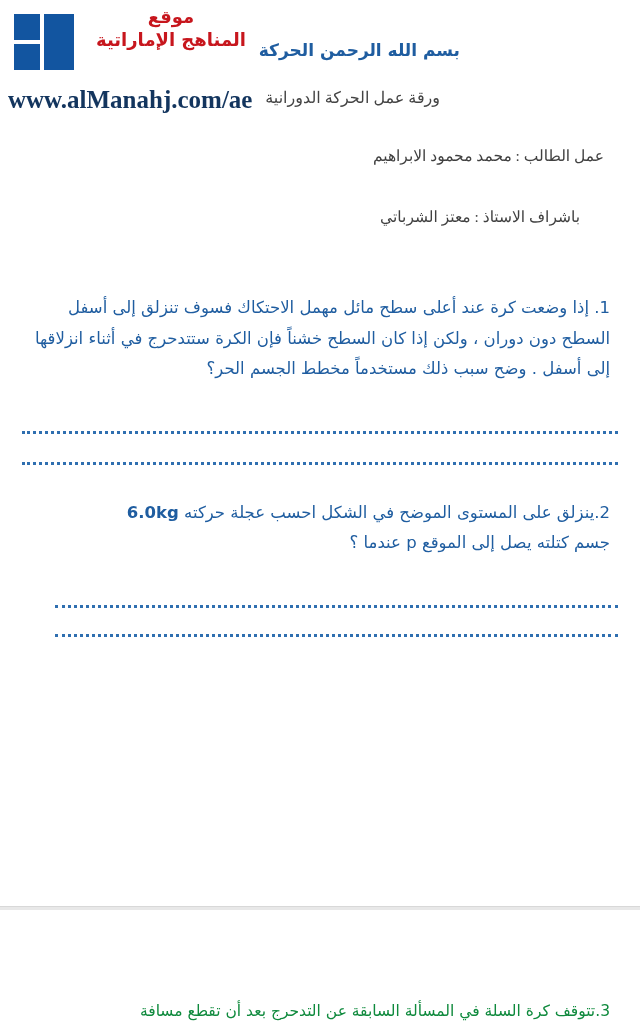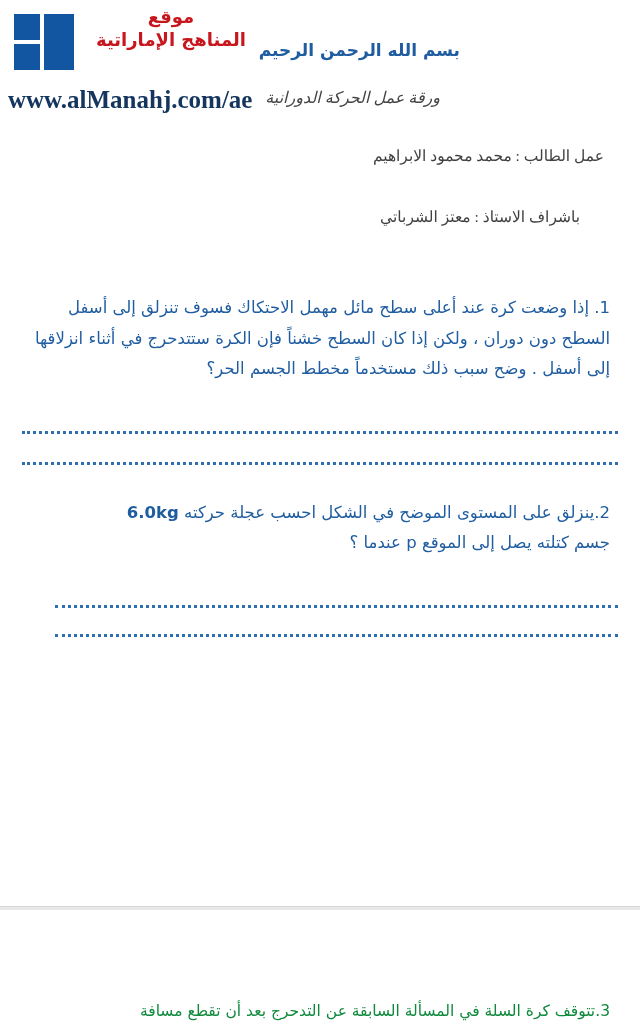--- a/index.html
+++ b/index.html
@@ -84,21 +84,20 @@
 
   .sheet-title {
     position: absolute;
     top: 88px;
     right: 200px;
     color: #444444;
     font-size: 16px;
     direction: rtl;
     white-space: nowrap;
     font-family: "Liberation Serif", "DejaVu Serif", serif;
-    font-style: italic;
   }
 
   
   .meta {
     margin-top: 20px;
     padding: 0 36px;
     direction: rtl;
     text-align: right;
   }
   .meta .line {
@@ -193,21 +192,21 @@
       <span class="sq sq-c"></span>
     </div>
 
     <div class="site-word">
       <span>موقع</span>
       <span class="l2">المناهج الإماراتية</span>
     </div>
 
     <div class="site-url">www.alManahj.com/ae</div>
 
-    <div class="basmala">بسم الله الرحمن الرحيم</div>
+    <div class="basmala">بسم الله الرحمن الحركة</div>
 
     <div class="sheet-title">ورقة عمل الحركة الدورانية</div>
   </div>
 
   <div class="meta">
     <div class="line student">عمل الطالب : محمد محمود الابراهيم</div>
     <div class="line teacher">باشراف الاستاذ : معتز الشرباتي</div>
   </div>
 
   <div class="q-block q1">

